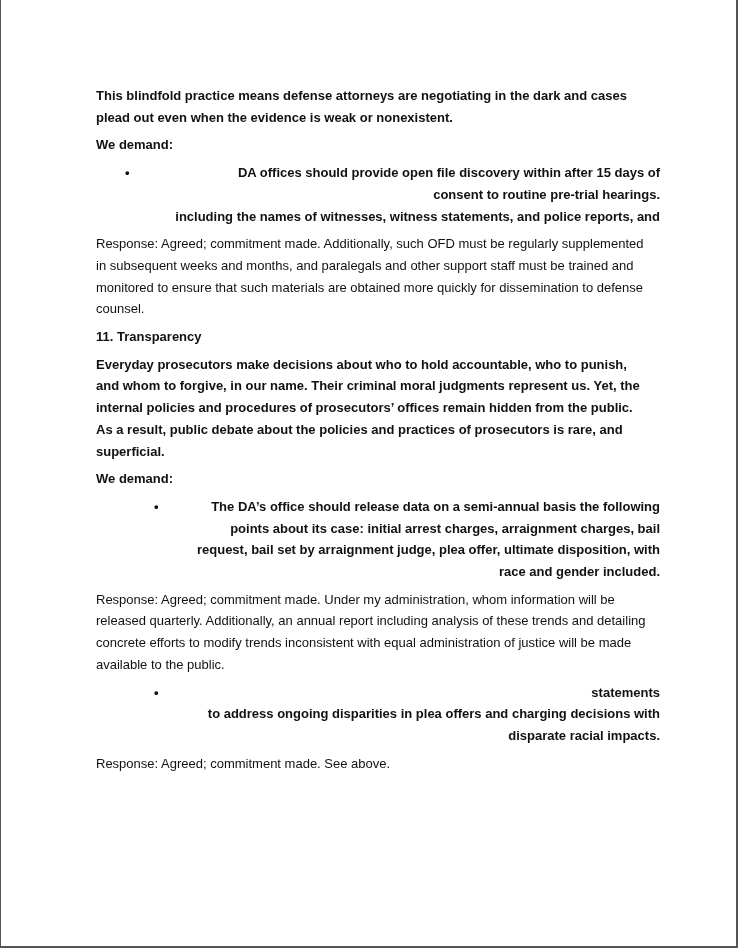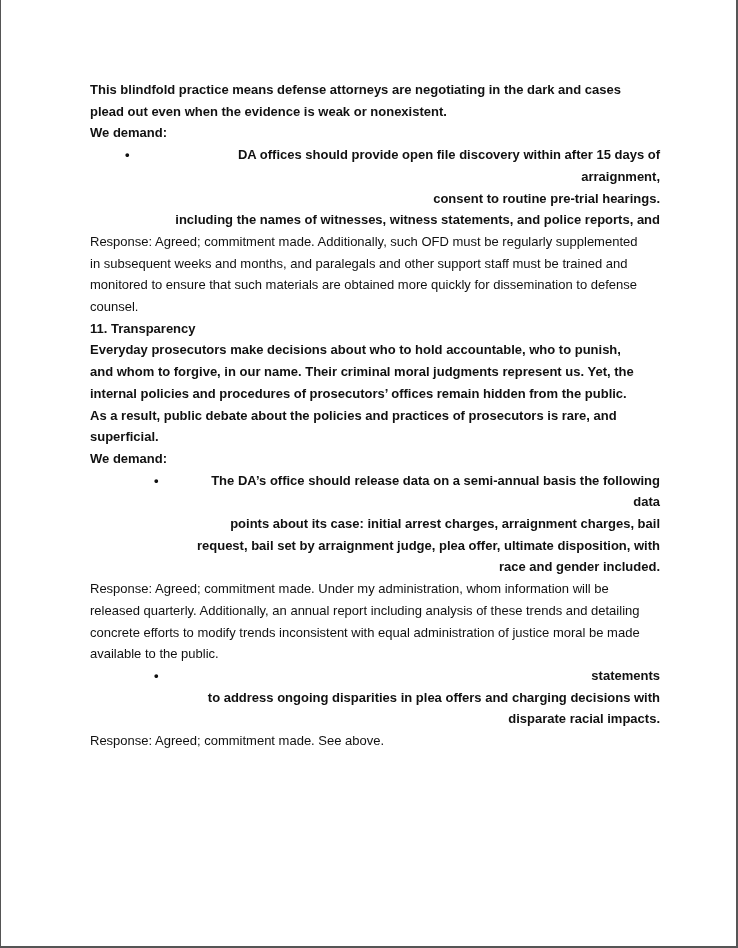--- a/index.html
+++ b/index.html
@@ -14,21 +14,21 @@
     width: 738px; height: 948px;
     background: #ffffff;
   }
   .content {
     position: absolute; left: 89px; top: 79px; width: 570px;
     font-family: "Liberation Sans", sans-serif;
     font-size: 13px;
     line-height: 21.7px;
     color: #111111;
   }
-  .content p { margin: 0; }
+  .content p { margin: 6px; }
   .b { font-weight: bold; }
   .bullet { position: relative; margin: 0; }
   .bullet .dot {
     position: absolute; top: 0; font-weight: bold;
   }
   .bullet.l1 { padding-left: 57px; }
   .bullet.l1 .dot { left: 35px; }
   .bullet.l2 { padding-left: 86px; }
   .bullet.l2 .dot { left: 64px; }
   .bullet span.line { display: block; text-align: right; }
@@ -42,21 +42,20 @@
     <p class="b">
       <span style="display:block">This blindfold practice means defense attorneys are negotiating in the dark and cases</span>
       <span style="display:block">plead out even when the evidence is weak or nonexistent.</span>
     </p>
 
     <p class="b">We demand:</p>
 
     <div class="bullet l1 b">
       <span class="dot">•</span>
       <span class="line">DA offices should provide open file discovery within after 15 days of</span>
-      <span class="line">arraignment,</span>
       <span class="line">consent to routine pre-trial hearings.</span>
       <span class="line" style="white-space:pre"> including the names of witnesses, witness statements, and police reports, and</span>
     </div>
 
     <p>
       <span style="display:block">Response: Agreed; commitment made. Additionally, such OFD must be regularly supplemented</span>
       <span style="display:block">in subsequent weeks and months, and paralegals and other support staff must be trained and</span>
       <span style="display:block">monitored to ensure that such materials are obtained more quickly for dissemination to defense</span>
       <span style="display:block">counsel.</span>
     </p>
@@ -69,30 +68,29 @@
       <span style="display:block">internal policies and procedures of prosecutors’ offices remain hidden from the public.</span>
       <span style="display:block">As a result, public debate about the policies and practices of prosecutors is rare, and</span>
       <span style="display:block">superficial.</span>
     </p>
 
     <p class="b">We demand:</p>
 
     <div class="bullet l2 b">
       <span class="dot">•</span>
       <span class="line">The DA’s office should release data on a semi-annual basis the following</span>
-      <span class="line">data</span>
       <span class="line" style="white-space:pre"> points about its case: initial arrest charges, arraignment charges, bail</span>
       <span class="line">request, bail set by arraignment judge, plea offer, ultimate disposition, with</span>
       <span class="line">race and gender included.</span>
     </div>
 
     <p>
       <span style="display:block">Response: Agreed; commitment made. Under my administration, whom information will be</span>
       <span style="display:block">released quarterly. Additionally, an annual report including analysis of these trends and detailing</span>
-      <span style="display:block">concrete efforts to modify trends inconsistent with equal administration of justice moral be made</span>
+      <span style="display:block">concrete efforts to modify trends inconsistent with equal administration of justice will be made</span>
       <span style="display:block">available to the public.</span>
     </p>
 
     <div class="bullet l2 b">
       <span class="dot">•</span>
       <span class="line">statements</span>
       <span class="line" style="white-space:pre"> to address ongoing disparities in plea offers and charging decisions with</span>
       <span class="line">disparate racial impacts.</span>
     </div>
 

